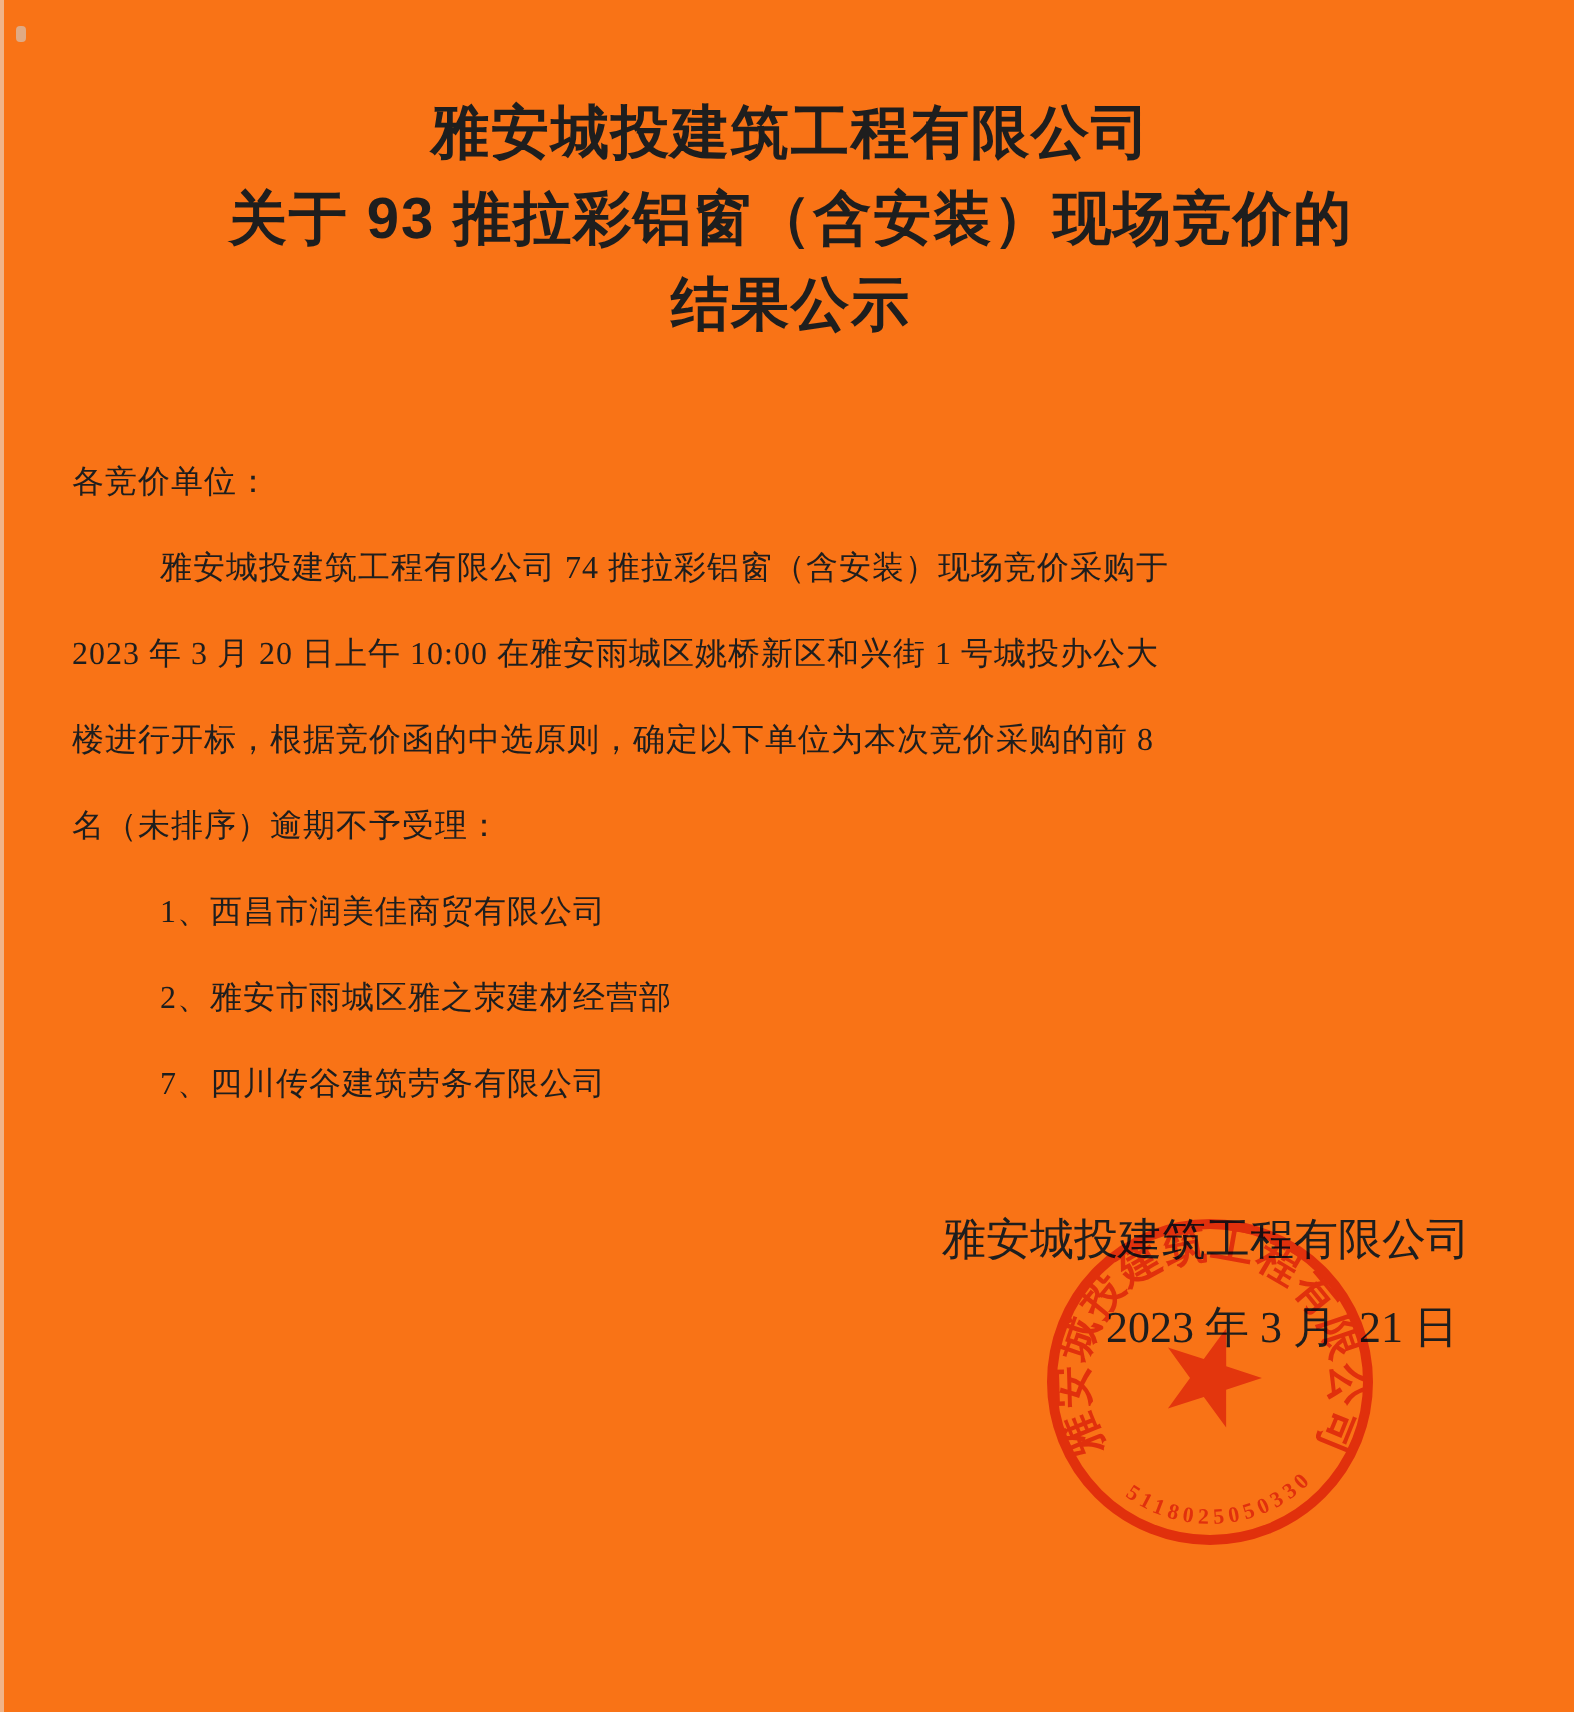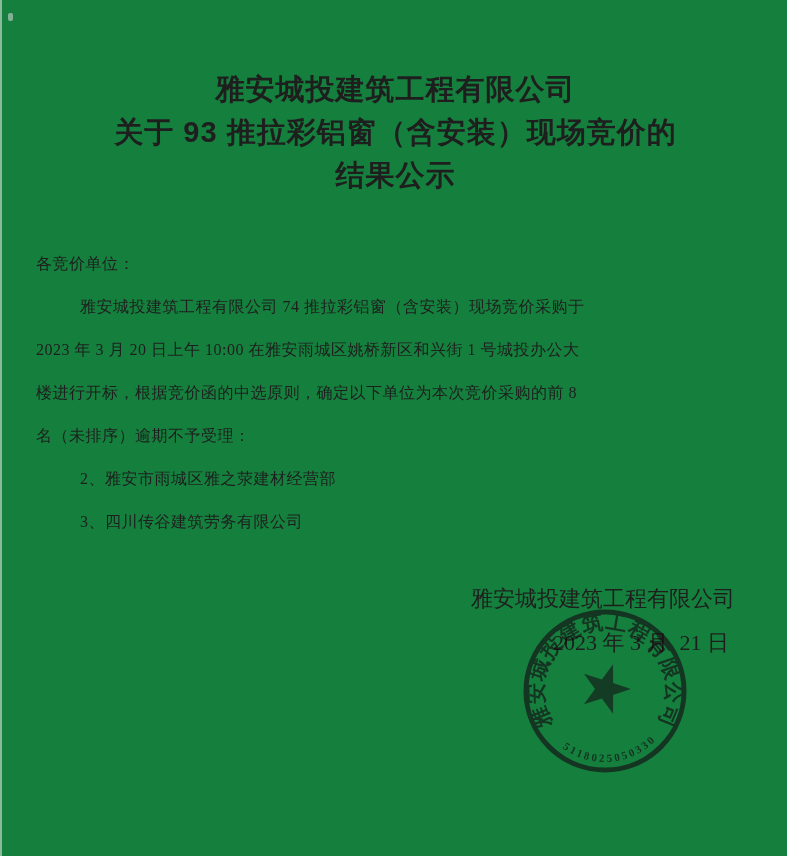--- a/index.html
+++ b/index.html
@@ -1,23 +1,23 @@
 <!DOCTYPE html>
 <html style="--seal-color: #e4557a;"><head>
 <meta charset="utf-8">
 <style>
   :root { --seal-color: #e4557a; --ink: #1e1e1e; }
   html, body { margin: 0; padding: 0; background: #ffffff; }
   .page {
     position: relative;
     width: 787px;
     height: 856px;
-    background: #15803d;
+    background: #f97316;
     box-sizing: border-box;
-    padding: 68px 32px 0 36px;
+    padding: 46px 32px 0 36px;
     color: var(--ink);
     font-family: "Liberation Serif", "DejaVu Serif", serif;
     overflow: hidden;
   }
   
   .scan-edge-left {
     position: absolute; left: 0; top: 0; width: 2px; height: 100%;
     background: #e9e9e9; opacity: .55;
   }
   .scan-speck {
@@ -72,22 +72,23 @@
     <div class="title-line">关于 93 推拉彩铝窗（含安装）现场竞价的</div>
     <div class="title-line">结果公示</div>
   </header>
 
   <main class="body-block">
     <p class="line">各竞价单位：</p>
     <p class="line indent">雅安城投建筑工程有限公司 74 推拉彩铝窗（含安装）现场竞价采购于</p>
     <p class="line">2023 年 3 月 20 日上午 10:00 在雅安雨城区姚桥新区和兴街 1 号城投办公大</p>
     <p class="line">楼进行开标，根据竞价函的中选原则，确定以下单位为本次竞价采购的前 8</p>
     <p class="line">名（未排序）逾期不予受理：</p>
+    <p class="line indent">1、西昌市润美佳商贸有限公司</p>
     <p class="line indent">2、雅安市雨城区雅之荥建材经营部</p>
-    <p class="line indent">3、四川传谷建筑劳务有限公司</p>
+    <p class="line indent">7、四川传谷建筑劳务有限公司</p>
   </main>
 
   <footer class="signature-block">
     <div class="sig-company">雅安城投建筑工程有限公司</div>
     <div class="sig-date">2023 年 3 月  21 日</div>
   </footer>
 
   <svg class="seal" width="172" height="172" viewBox="0 0 172 172" xmlns="http://www.w3.org/2000/svg">
     <defs>
       <path id="seal-top-arc" d="M 32.3 117 A 62 62 0 1 1 139.7 117" fill="none"></path>

